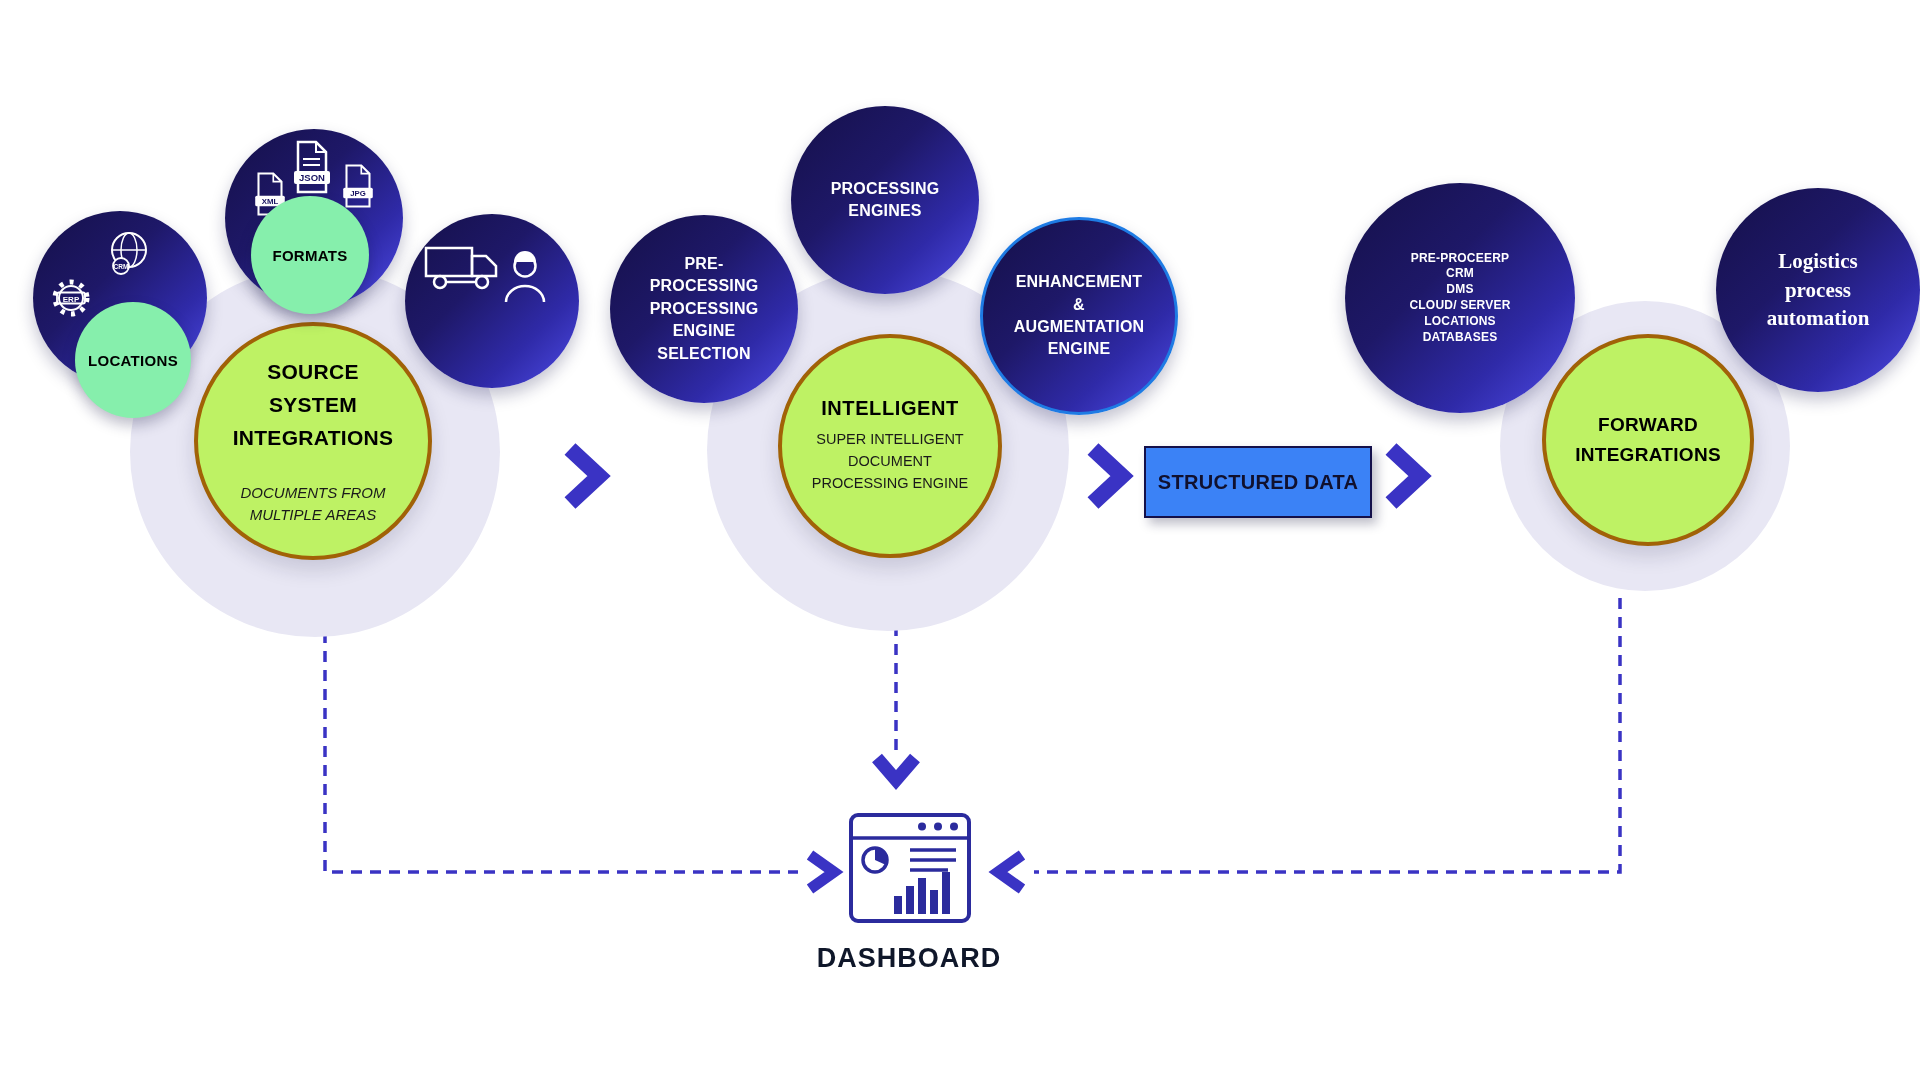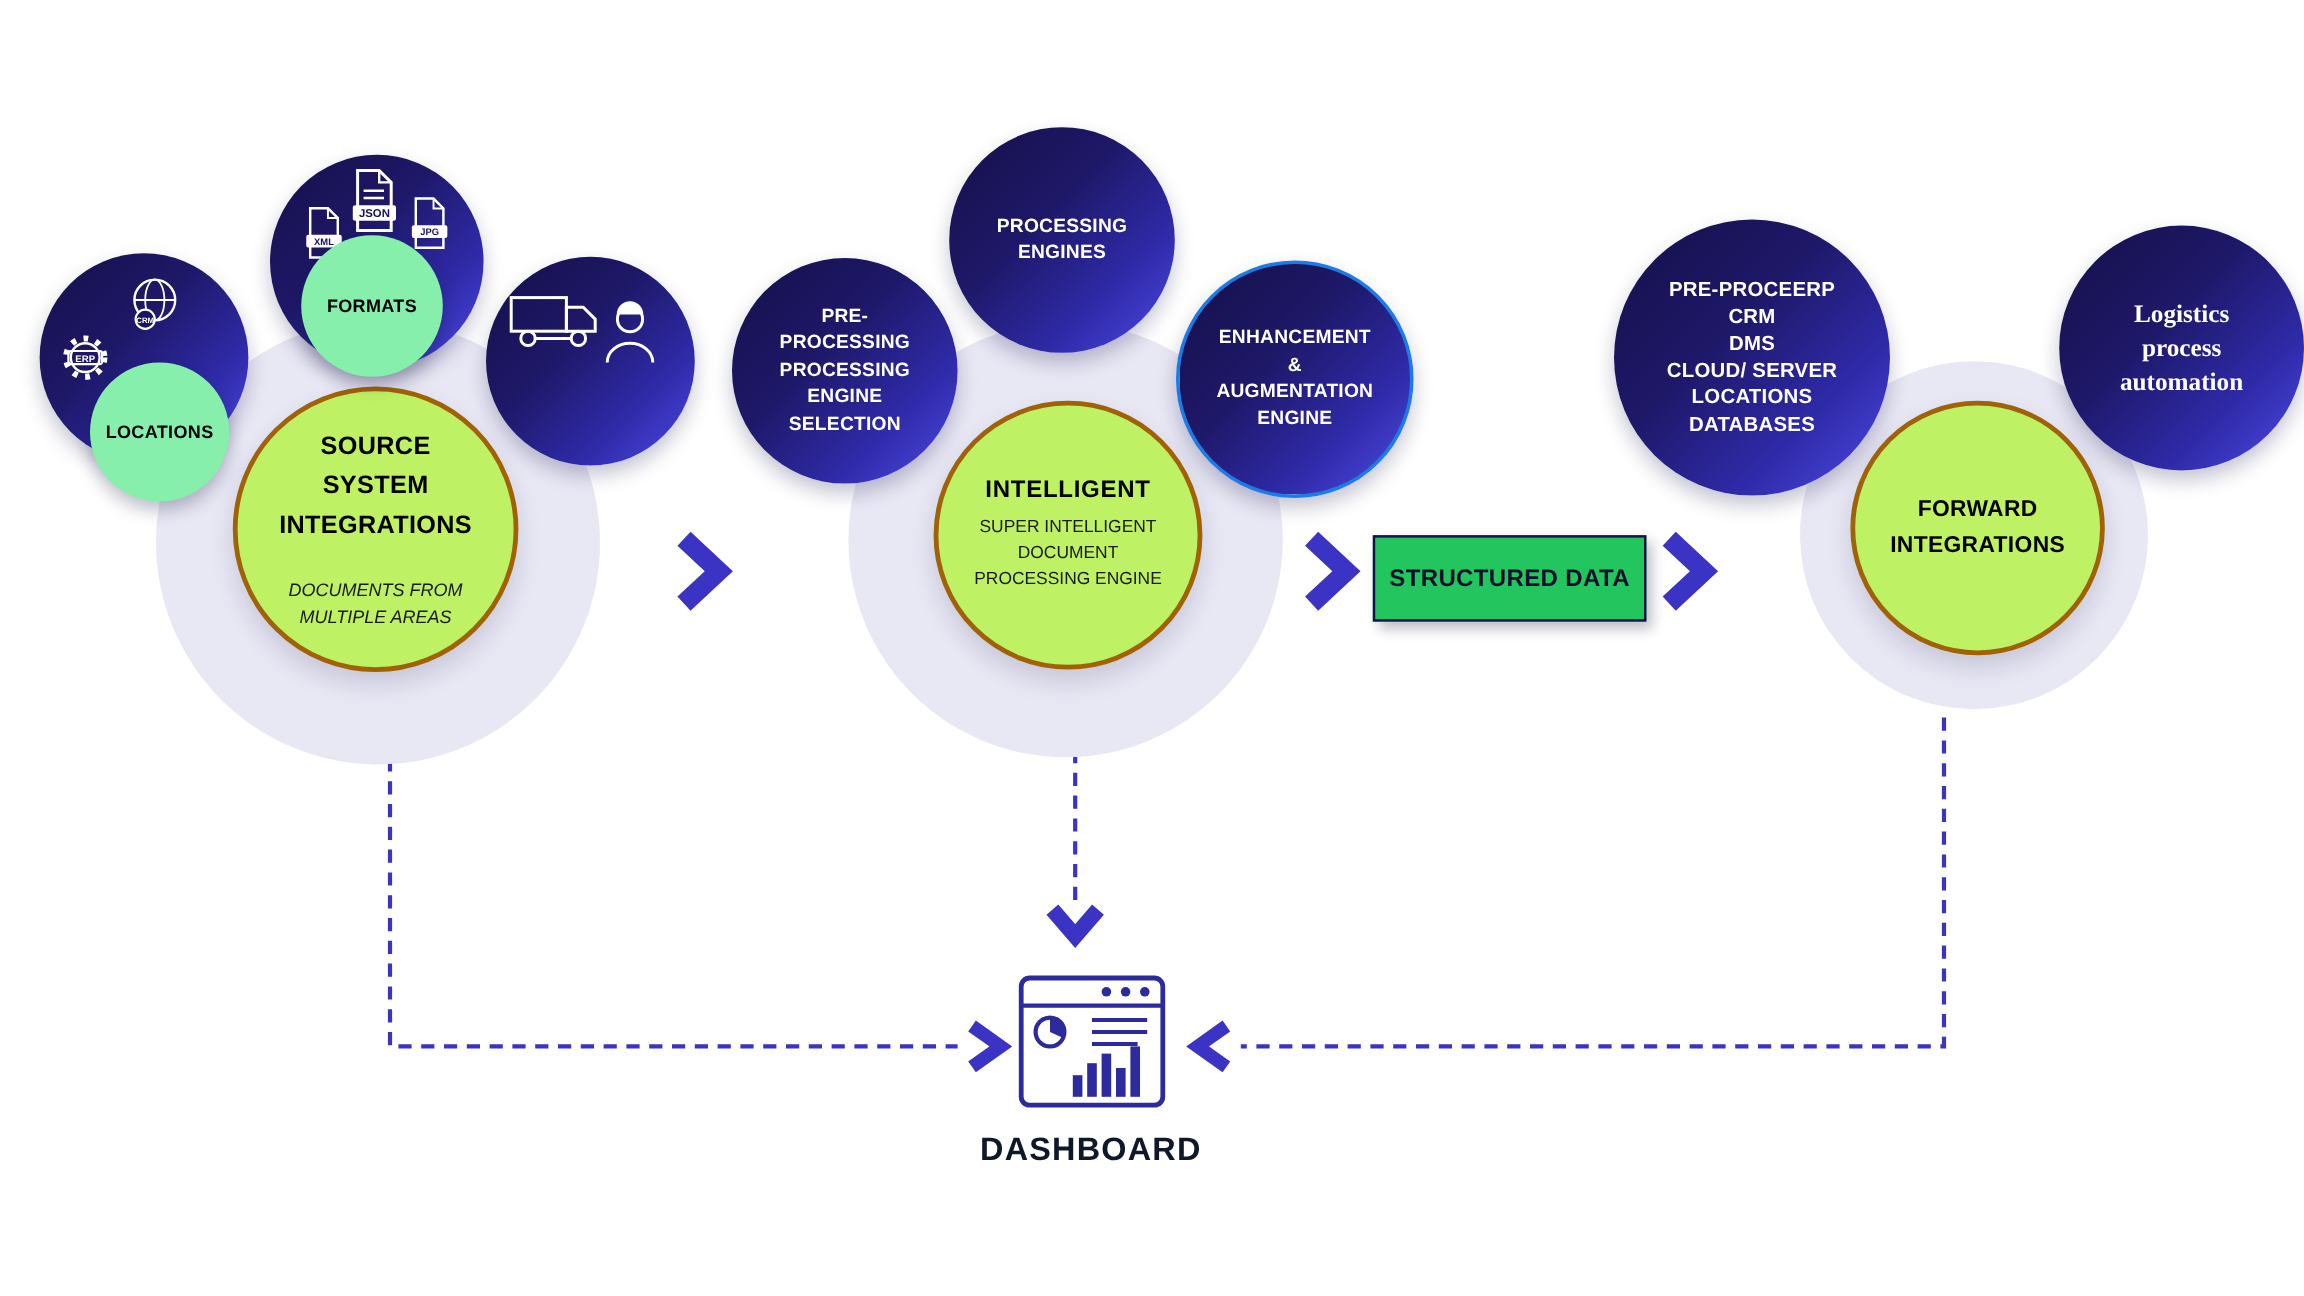--- a/index.html
+++ b/index.html
@@ -11,30 +11,30 @@
             align-items:center; justify-content:center; text-align:center; }
   .lavender { background:#e8e7f4; }
   .dark { background:linear-gradient(135deg,#151049 0%, #1e1868 40%, #2f2aa8 72%, #4f4ce8 100%);
           color:#fff; box-shadow:0 8px 16px rgba(20,18,70,.25); }
   .white-sat { background:#86efac; box-shadow:0 7px 14px rgba(18,18,60,.28); color:#000;
                font-weight:700; font-size:15px; letter-spacing:.3px; }
   .main-circle { background:#bef264; border:4px solid #a16207; box-shadow:0 10px 20px rgba(18,18,60,.15); }
 
   .pre { white-space:pre-line; }
   .dark-label { font-size:16px; font-weight:700; line-height:1.4; letter-spacing:.2px; padding:0 10px; }
-  .dark-label-lg { font-size:17px; font-weight:700; line-height:1.32; letter-spacing:.2px; padding:0 10px; }
+  .dark-label-lg { font-size:12px; font-weight:700; line-height:1.32; letter-spacing:.2px; padding:0 10px; }
   .serif-label { font-family:"Liberation Serif", serif; font-size:21px; font-weight:700; line-height:1.35; }
   .main-title { font-size:21px; font-weight:700; line-height:1.55; letter-spacing:.3px; color:#000; }
   .main-title-sm { font-size:19px; font-weight:700; line-height:1.6; letter-spacing:.3px; color:#000; }
   .main-sub { font-size:15px; line-height:1.45; margin-top:28px; color:#1a1a1a;font-style:italic; }
   .logi-title { font-size:20px; font-weight:700; letter-spacing:.6px; color:#000; }
   .logi-sub { font-size:14.5px; line-height:1.5; margin-top:9px; color:#1a1a1a; }
 
   .structured-box { position:absolute; left:1144px; top:446px; width:228px; height:72px;
-                    background:#22c55e; border:2px solid #14104a; display:flex; align-items:center;
+                    background:#3b82f6; border:2px solid #14104a; display:flex; align-items:center;
                     justify-content:center; font-size:20px; font-weight:600; color:#10102e;
                     letter-spacing:.3px; box-shadow:5px 6px 10px rgba(20,20,60,.28); }
 
   .dashboard-label { position:absolute; left:789px; top:943px; width:240px; text-align:center;
                      font-size:27px; font-weight:700; letter-spacing:1px; color:#0f172a; }
 
   .abs { position:absolute; }
   svg text { font-family:"Liberation Sans", sans-serif; }
 </style>
 </head>

